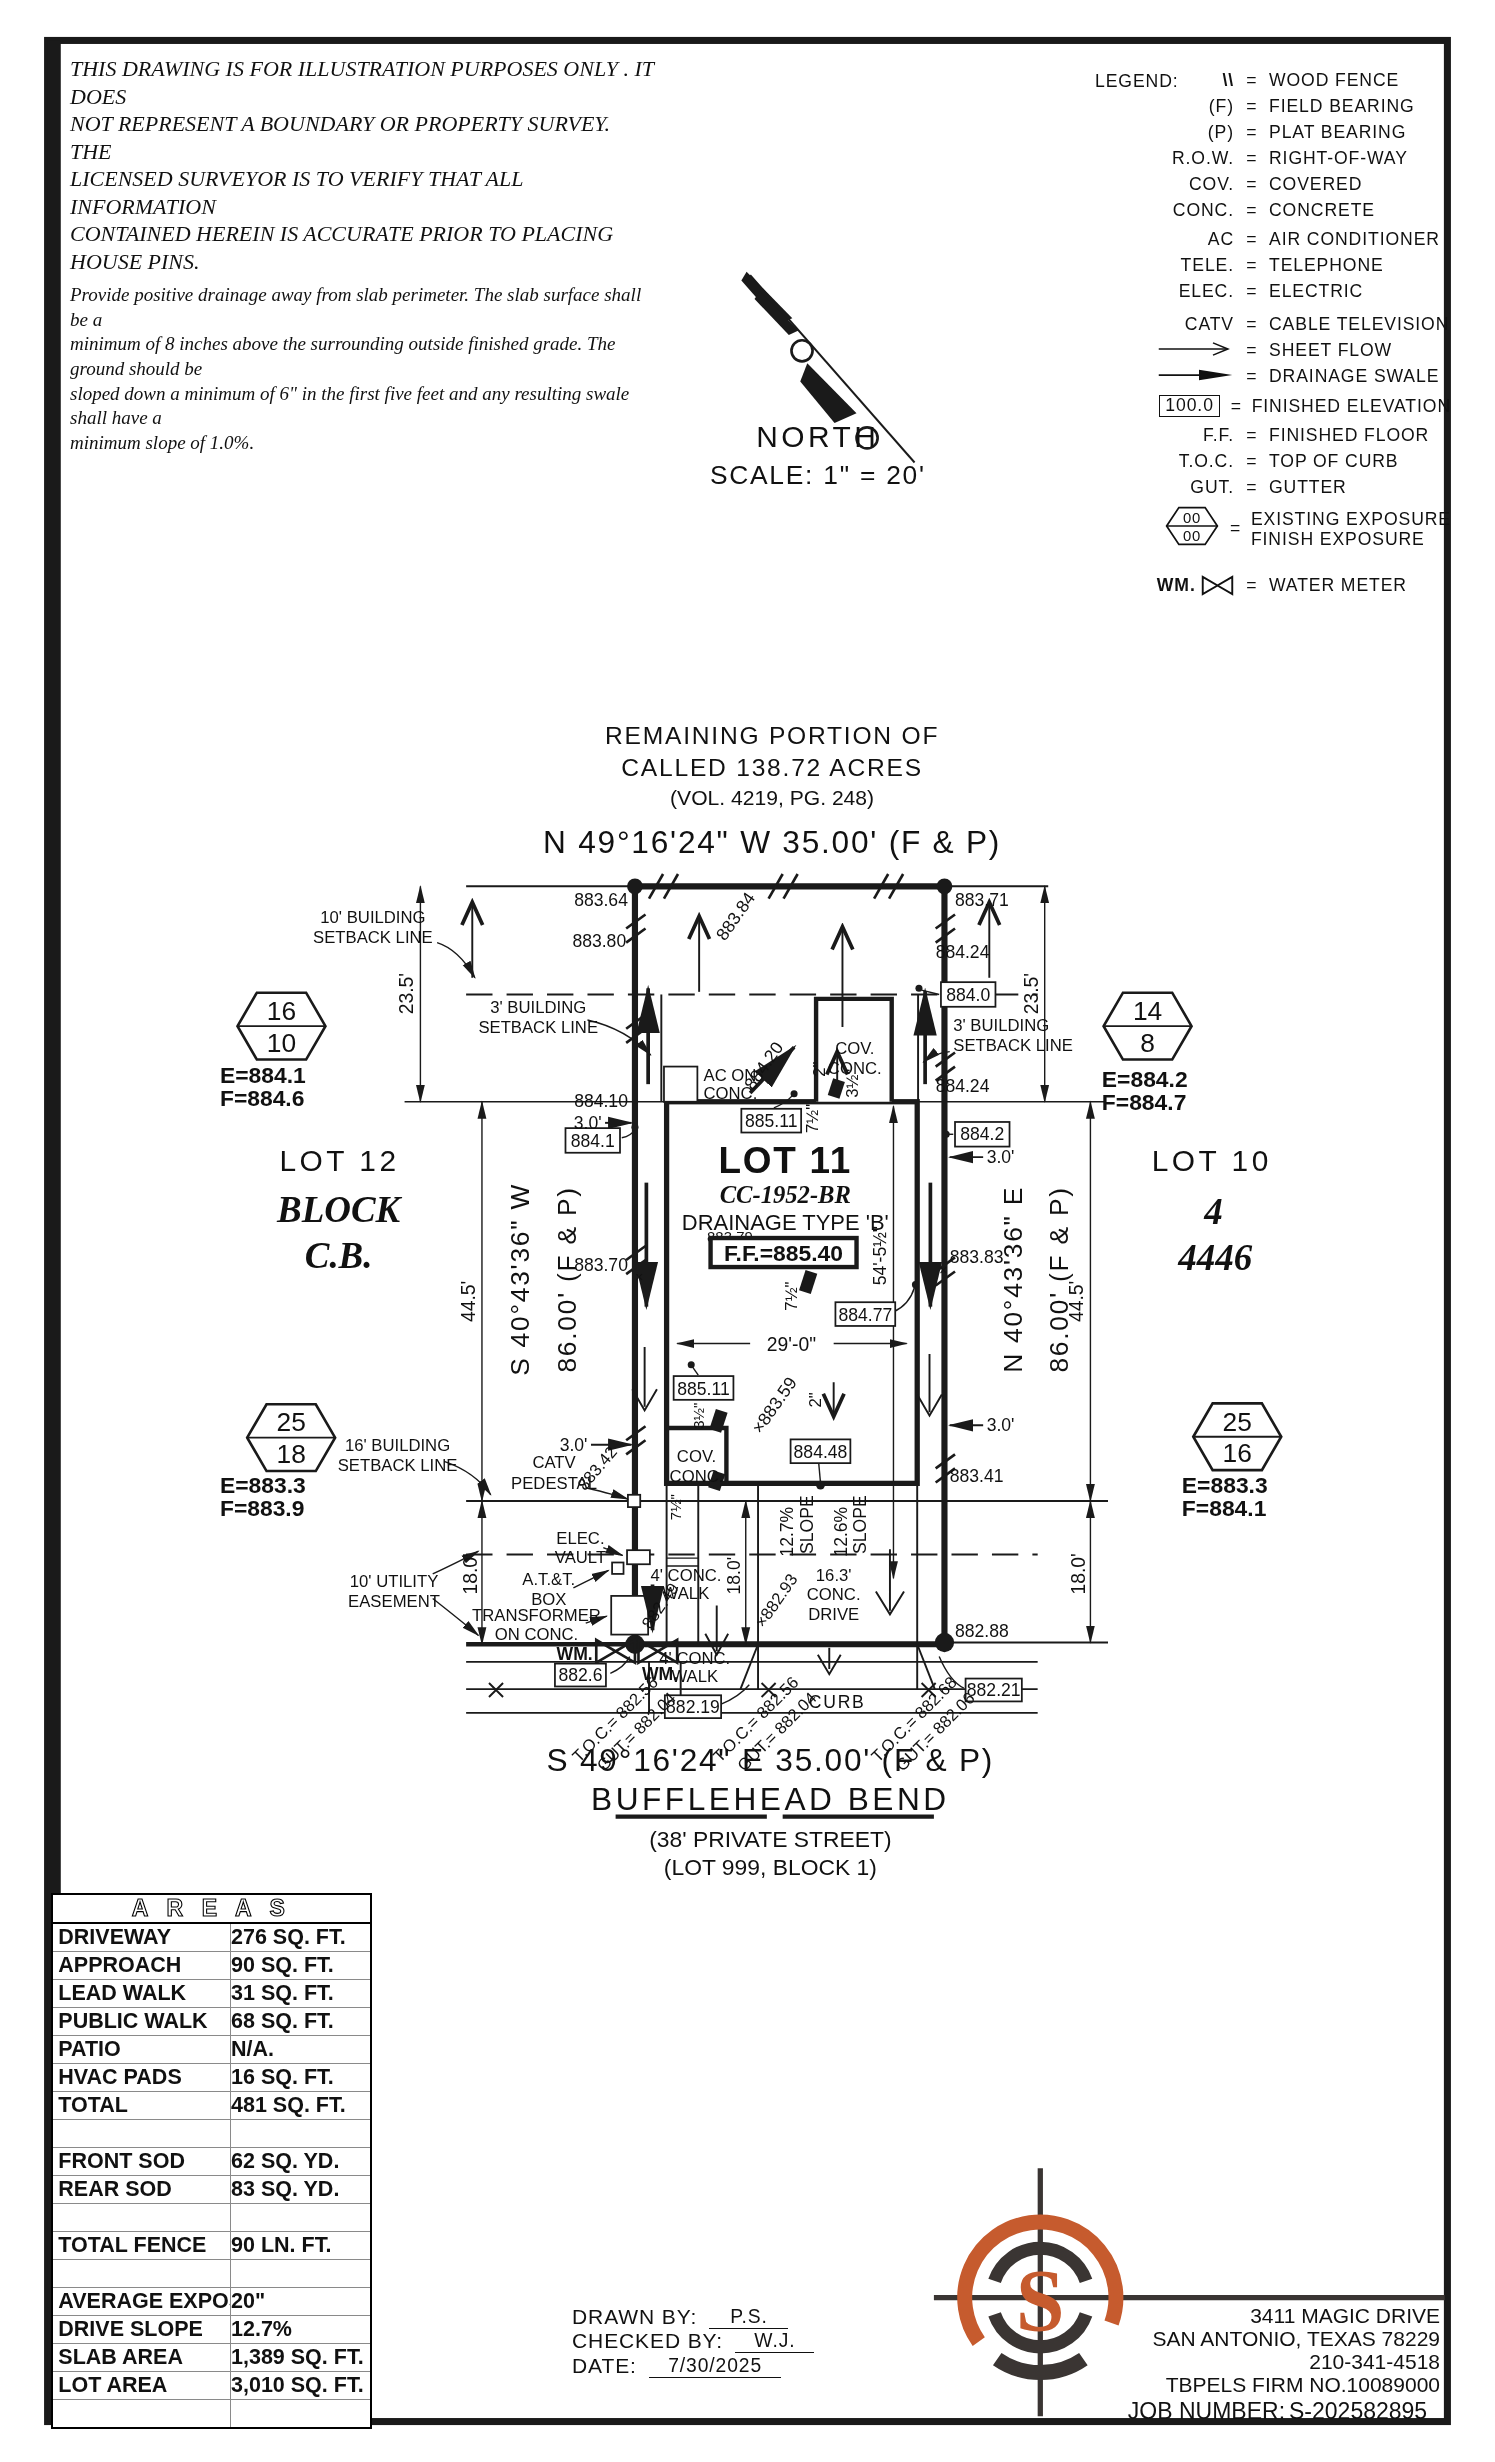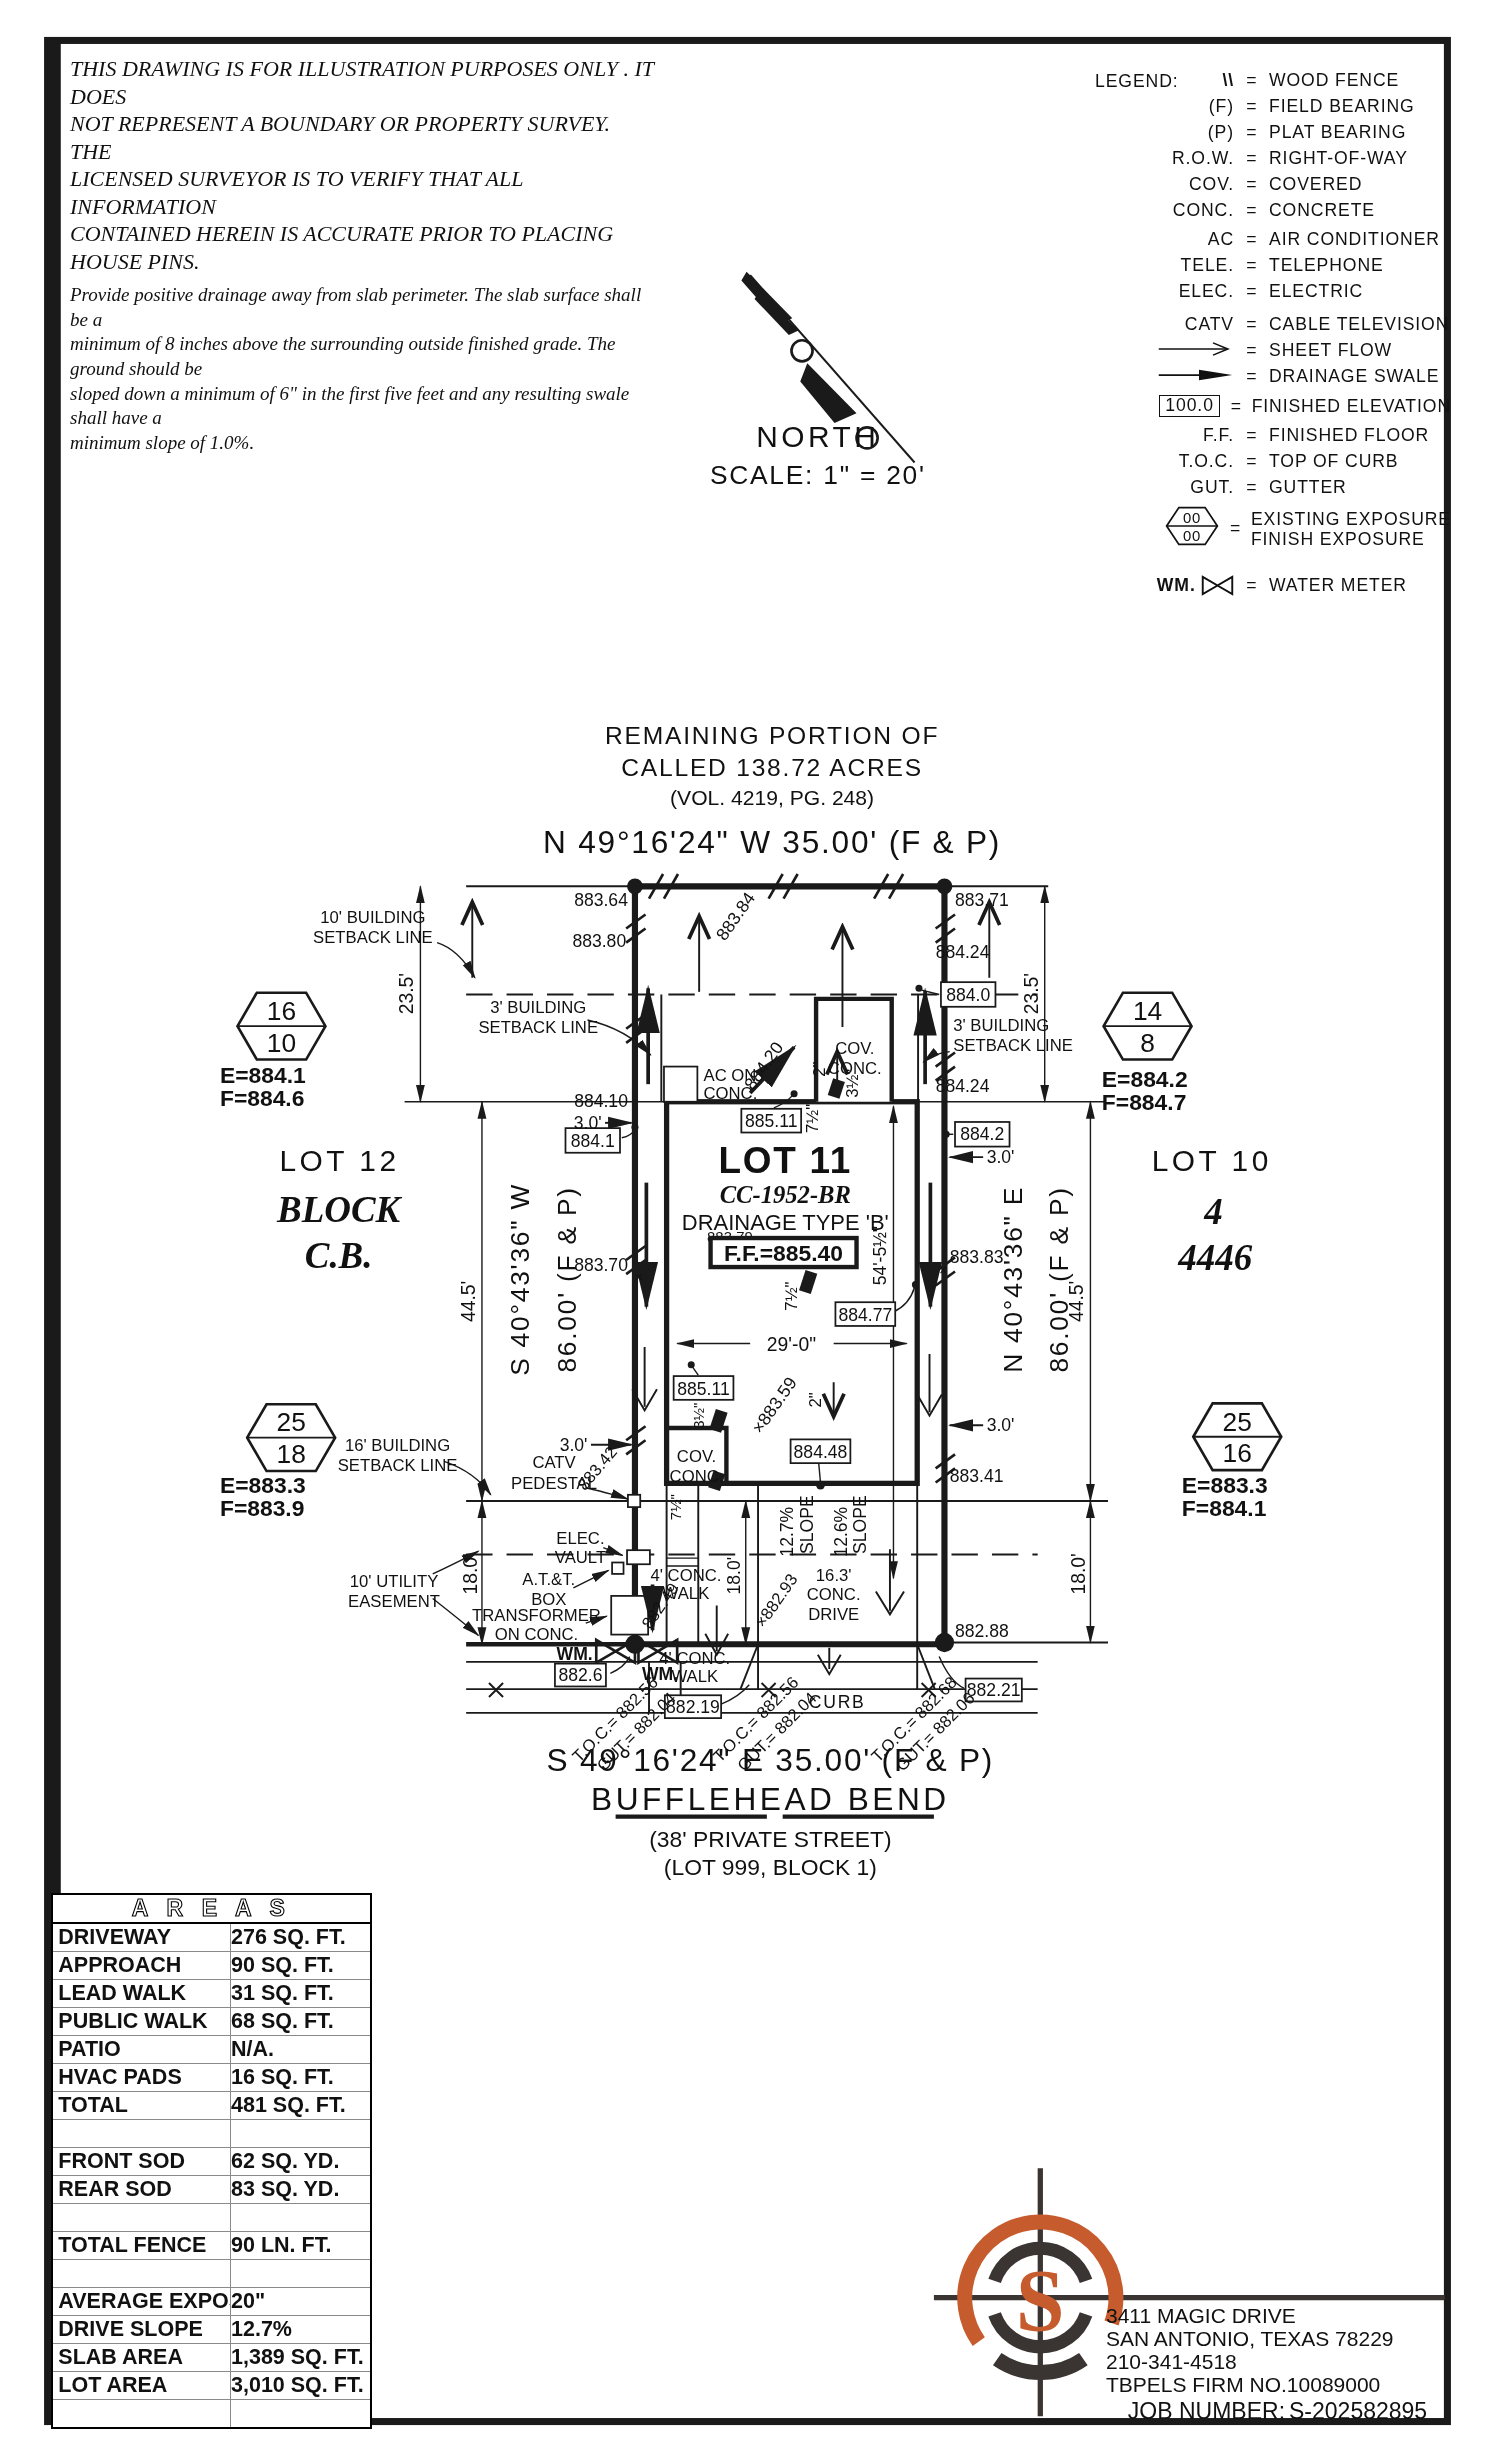--- a/index.html
+++ b/index.html
@@ -52,21 +52,21 @@
   #titleblock .tl{font-size:24.6px;line-height:24px;}
   #titleblock .big{font-size:33px;line-height:30px;}
   #drawnblock{position:absolute;left:572px;top:2304px;width:352px;font-size:21px;}
   .drow{display:flex;align-items:flex-end;height:24.6px;letter-spacing:0.9px;}
   .dlab{margin-right:12.3px;}
   .dval{border-bottom:1.8px solid #111;text-align:center;font-size:19.3px;}
   .w90{min-width:79px}.w130{min-width:132px}
   
   #coname{position:absolute;left:1106px;top:2241px;width:334px;text-align:center;
      font-size:27px;line-height:25.5px;letter-spacing:0.9px;}
-  #coaddr{position:absolute;left:1106px;top:2304px;width:334px;text-align:left;
+  #coaddr{position:absolute;left:1106px;top:2304px;width:334px;text-align:right;
      font-size:21px;line-height:23px;}
   #cojob{position:absolute;left:1106px;top:2398px;width:343px;display:flex;justify-content:center;
      gap:4px;font-size:23px;}
 </style>
 </head>
 <body>
 
 <div id="sheet">
 
 <svg width="1495" height="2462" viewBox="0 0 1700 2800">
@@ -638,20 +638,34 @@
         <span class="alab">LOT AREA</span>
         <span class="aval">3,010 SQ. FT.</span>
       </div>
   <div class="arow">
         <span class="alab"></span>
         <span class="aval"></span>
       </div>
 </div>
 
 
+<div id="drawnblock">
+  <div class="drow">
+    <span class="dlab">DRAWN BY:</span>
+    <span class="dval w90">P.S.</span>
+  </div>
+  <div class="drow">
+    <span class="dlab">CHECKED BY:</span>
+    <span class="dval w90">W.J.</span>
+  </div>
+  <div class="drow">
+    <span class="dlab">DATE:</span>
+    <span class="dval w130">7/30/2025</span>
+  </div>
+</div>
 
 <div id="coaddr">
   <div>3411 MAGIC DRIVE</div>
   <div>SAN ANTONIO, TEXAS 78229</div>
   <div>210-341-4518</div>
   <div>TBPELS FIRM NO.10089000</div>
 </div>
 <div id="cojob">
   <span>JOB NUMBER:</span>
   <span>S-202582895</span>

